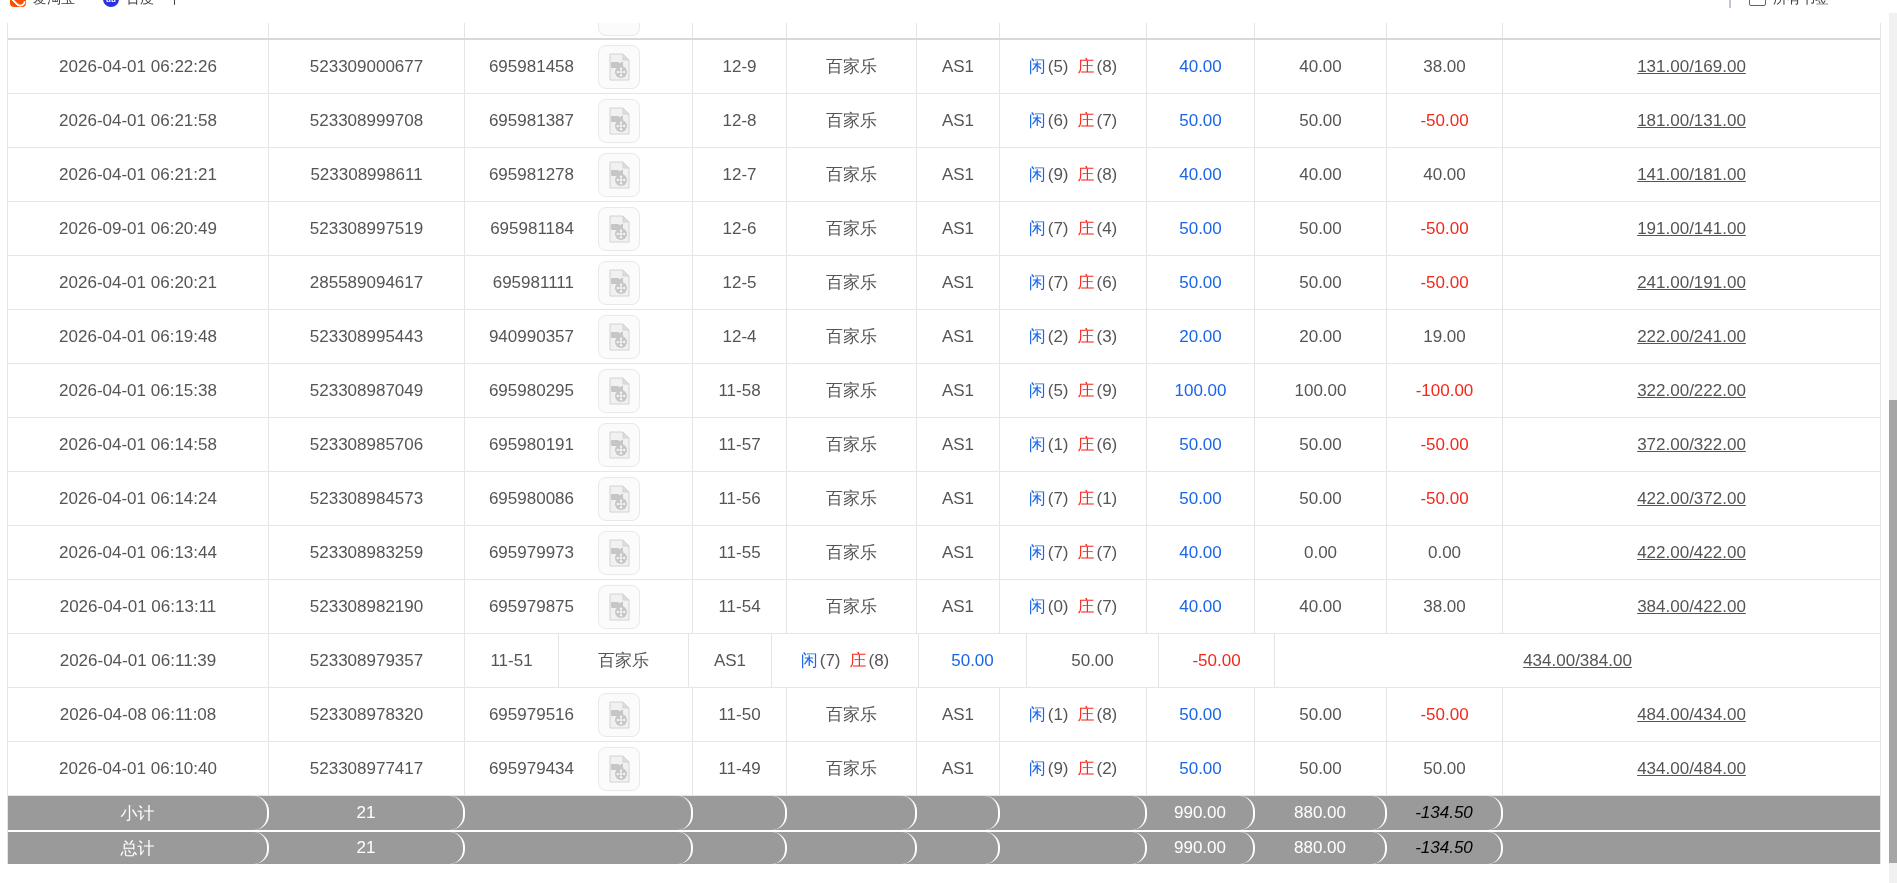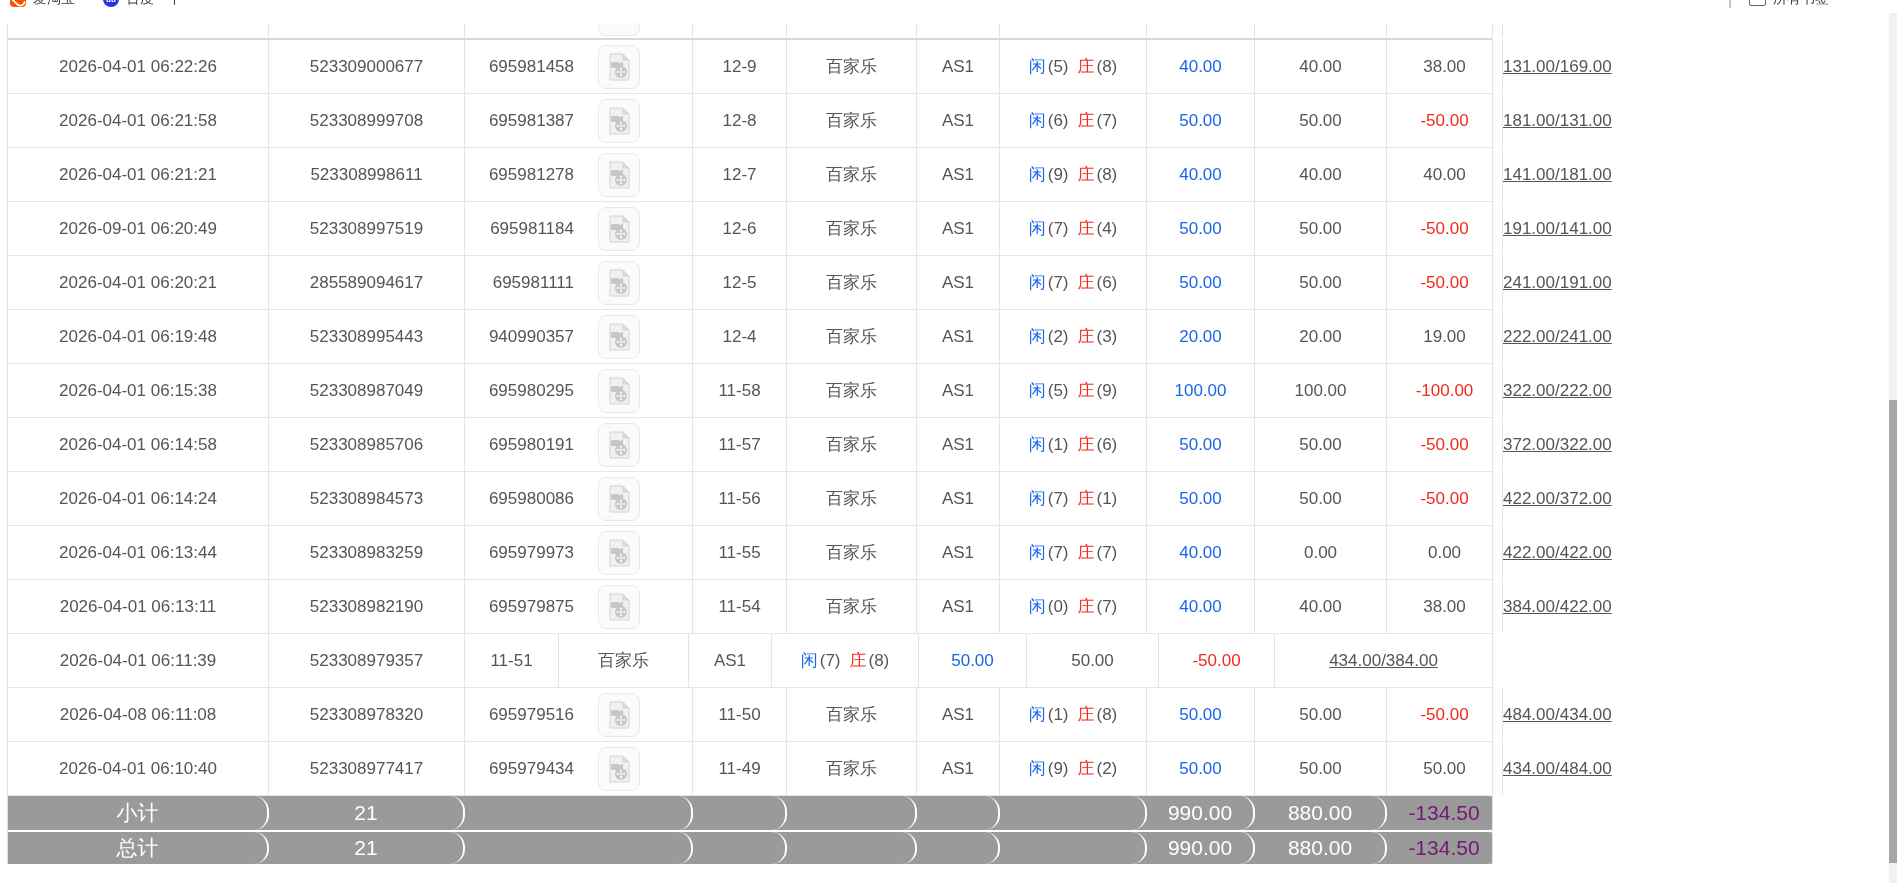--- a/index.html
+++ b/index.html
@@ -18,21 +18,21 @@
   .ic-baidu { width:16px; height:16px; border-radius:50%; background:#2932e1; color:#fff;
               font-size:8px; font-weight:bold; display:flex; align-items:center; justify-content:center; flex:0 0 16px;}
   .bm-right { margin-left:auto; display:flex; align-items:center; }
   .bm-sep { width:2px; height:18px; background:#bcc6d4; margin-right:18px; }
   .ic-folder { width:17px; height:14px; border:1.6px solid #5f6368; border-radius:2px; position:relative; flex:0 0 17px;}
   .ic-folder::before { content:""; position:absolute; top:-4px; left:-1px; width:6px; height:3px;
                        border:1.6px solid #5f6368; border-bottom:none; border-radius:2px 2px 0 0; }
   .bm-right .bm-item { margin-right:58px; }
 
   
-  .table-wrap { margin:10px 0 0 7px; width:1486px;
+  .table-wrap { margin:10px 0 0 7px; width:1874px;
                 border-left:1px solid #e4e4e4; border-right:1px solid #e4e4e4; }
   .row { display:flex; height:54px; border-bottom:1px solid #e6e6e6; background:#fff; }
   .cell { display:flex; align-items:center; justify-content:center;
           border-right:1px solid #e4e4e4; font-size:17px; color:#555; white-space:nowrap; }
   .cell:last-child { border-right:none; }
   .w0{flex:0 0 261px;} .w1{flex:0 0 196px;} .w2{flex:0 0 228px;} .w3{flex:0 0 94px;}
   .w4{flex:0 0 130px;} .w5{flex:0 0 83px;} .w6{flex:0 0 147px;} .w7{flex:0 0 108px;}
   .w8{flex:0 0 132px;} .w9{flex:0 0 116px;} .w10{flex:1;text-decoration:underline;}
 
   
@@ -51,23 +51,23 @@
                border-radius:8px; display:flex; align-items:center; justify-content:center; cursor:pointer; }
 
   .blue { color:#1a66e8; }
   .red  { color:#f2281c; }
   .result-cell span { margin:0 1px; }
   .result-cell .gap { width:5px; }
 
   
   .sum-row { display:flex; height:34px; background:#9a9a9a; }
   .sum-row + .sum-row { border-top:2px solid #fff; }
-  .sum-row .cell { color:#fff; border-right:2px solid #fff; font-size:21px;border-radius:15px; }
+  .sum-row .cell { color:#fff; border-right:2px solid #fff; font-size:17px;border-radius:15px; }
   .sum-row .cell:last-child { border-right:none; }
-  .sum-row .red { color:#701a75; }
+  .sum-row .red { color:#000000;font-style:italic; }
 
   
   .scrollbar { position:fixed; top:13px; right:0; bottom:0; width:8px; background:#f1f1f1; }
   .scroll-thumb { position:absolute; left:0; width:8px; top:387px; height:463px; background:#a6a6a6; }
 </style>
 </head>
 <body>
 
 <div class="bm-bar">
   <div class="bm-inner">

